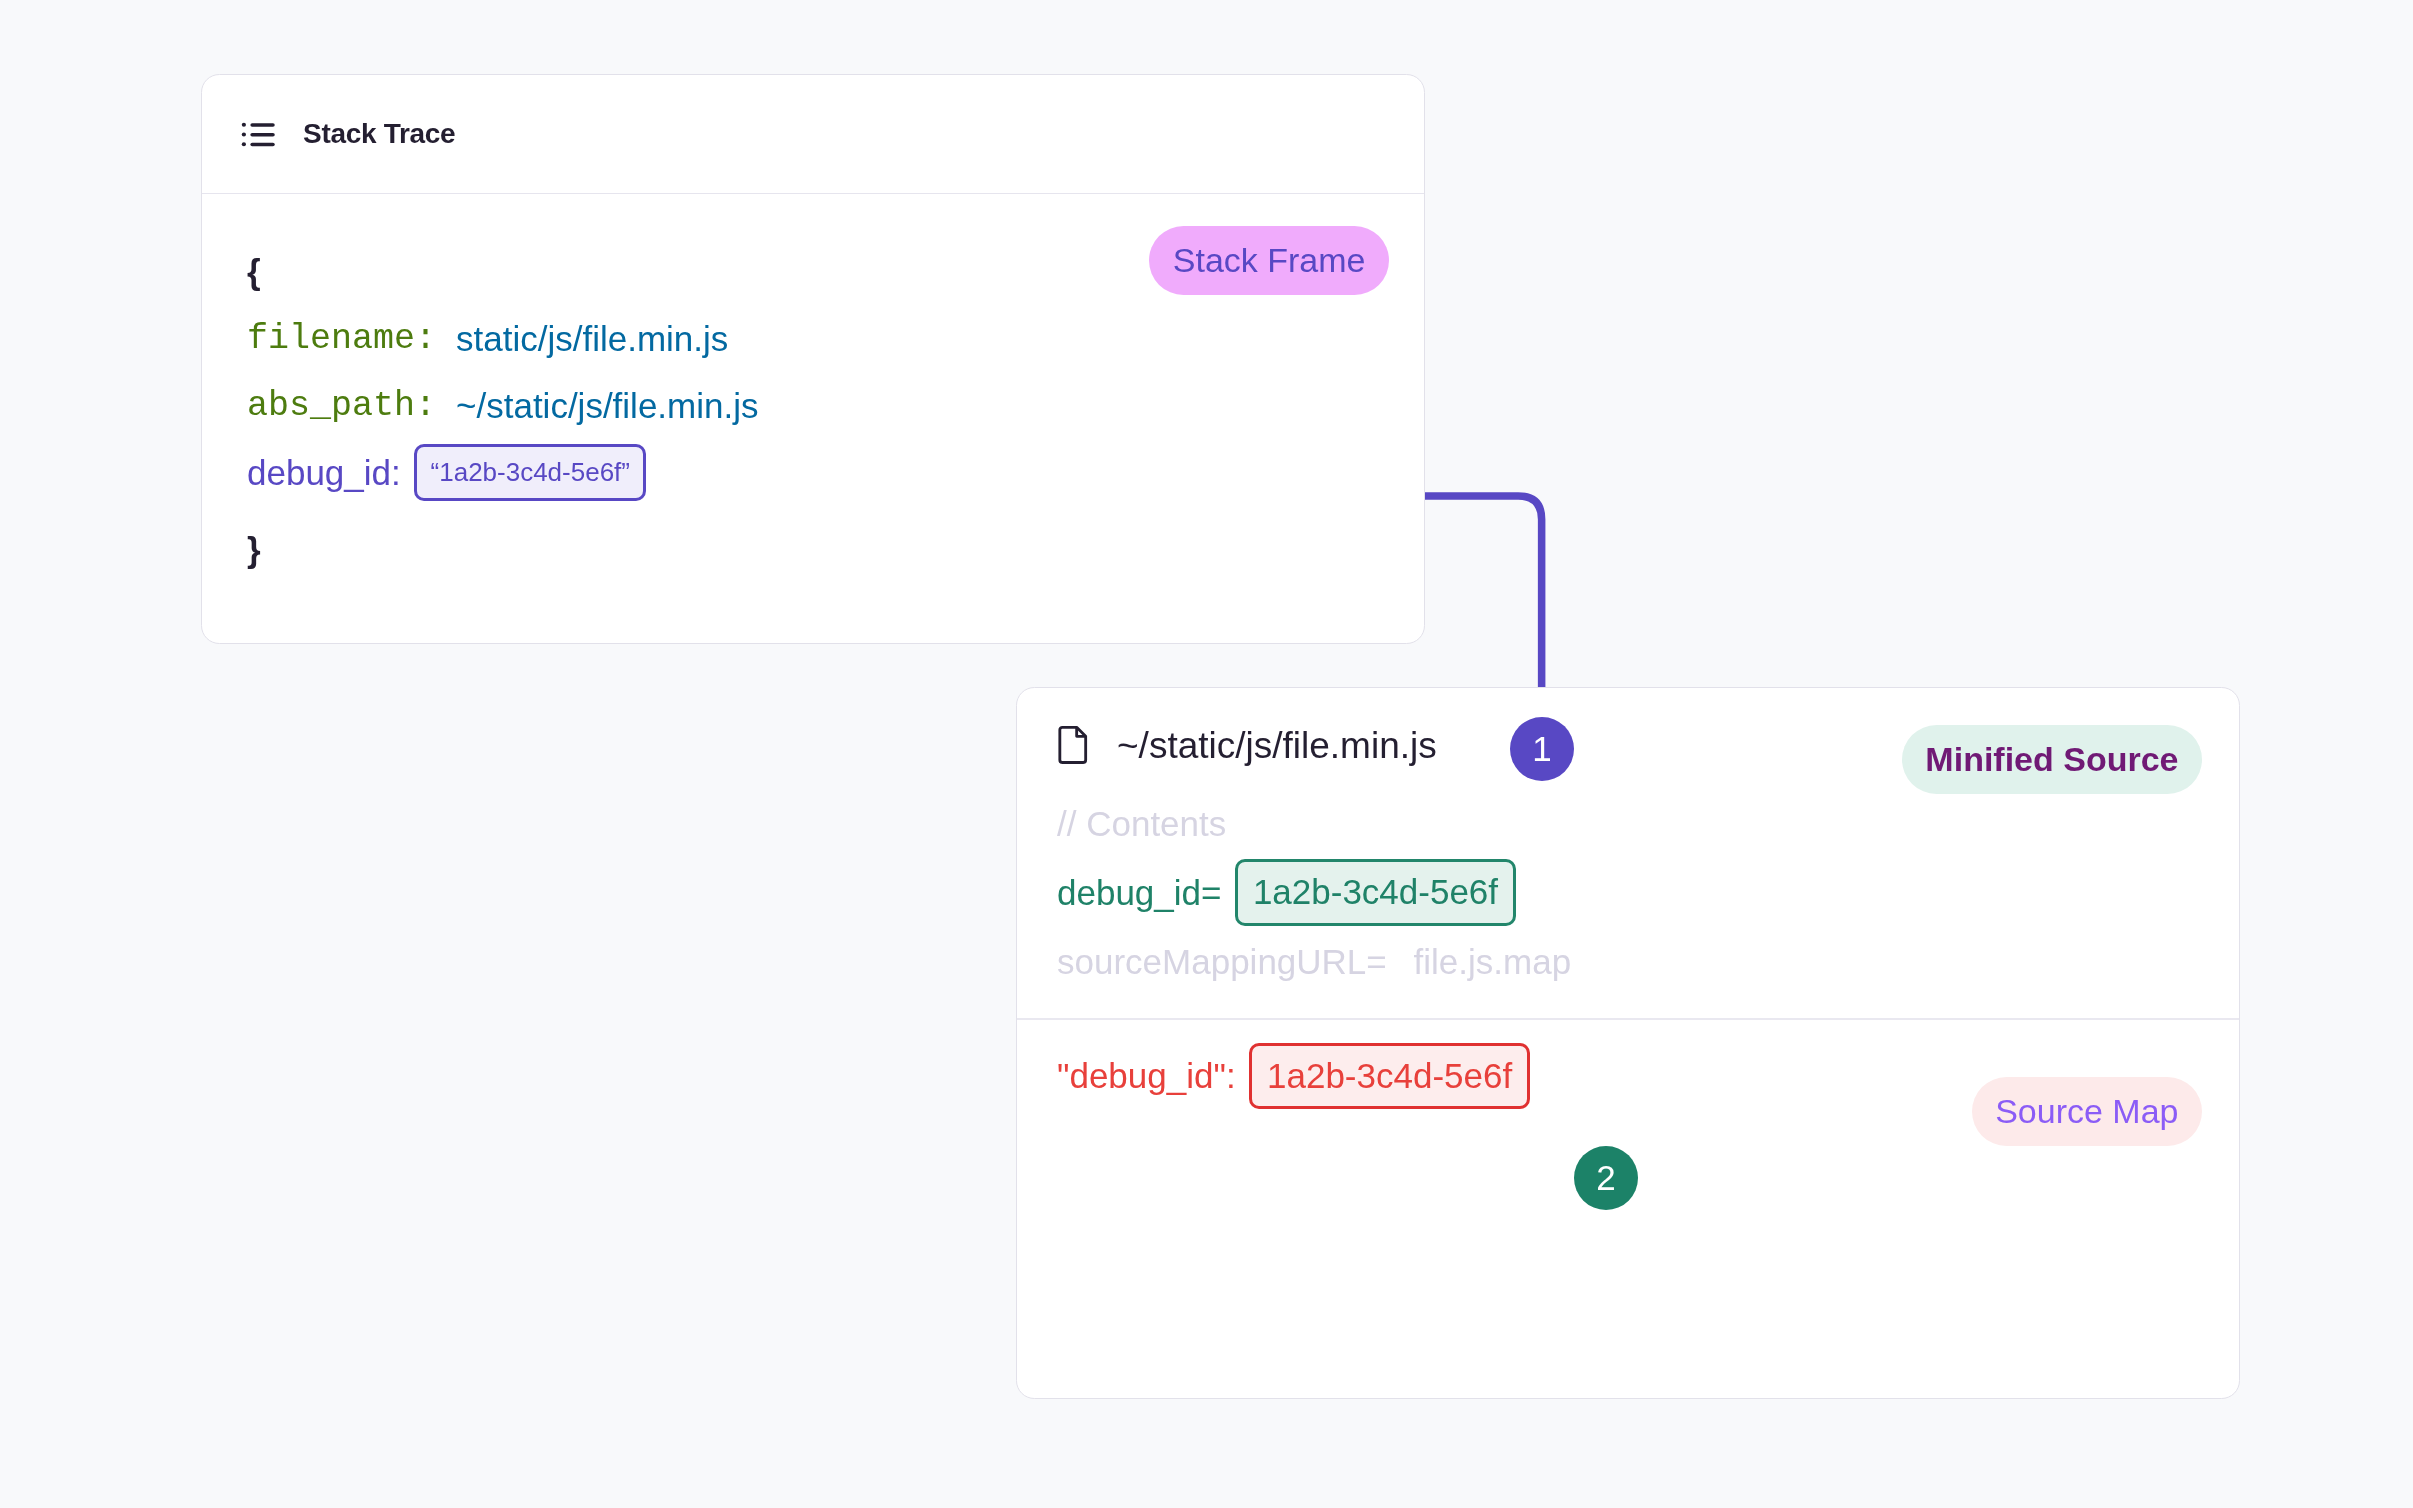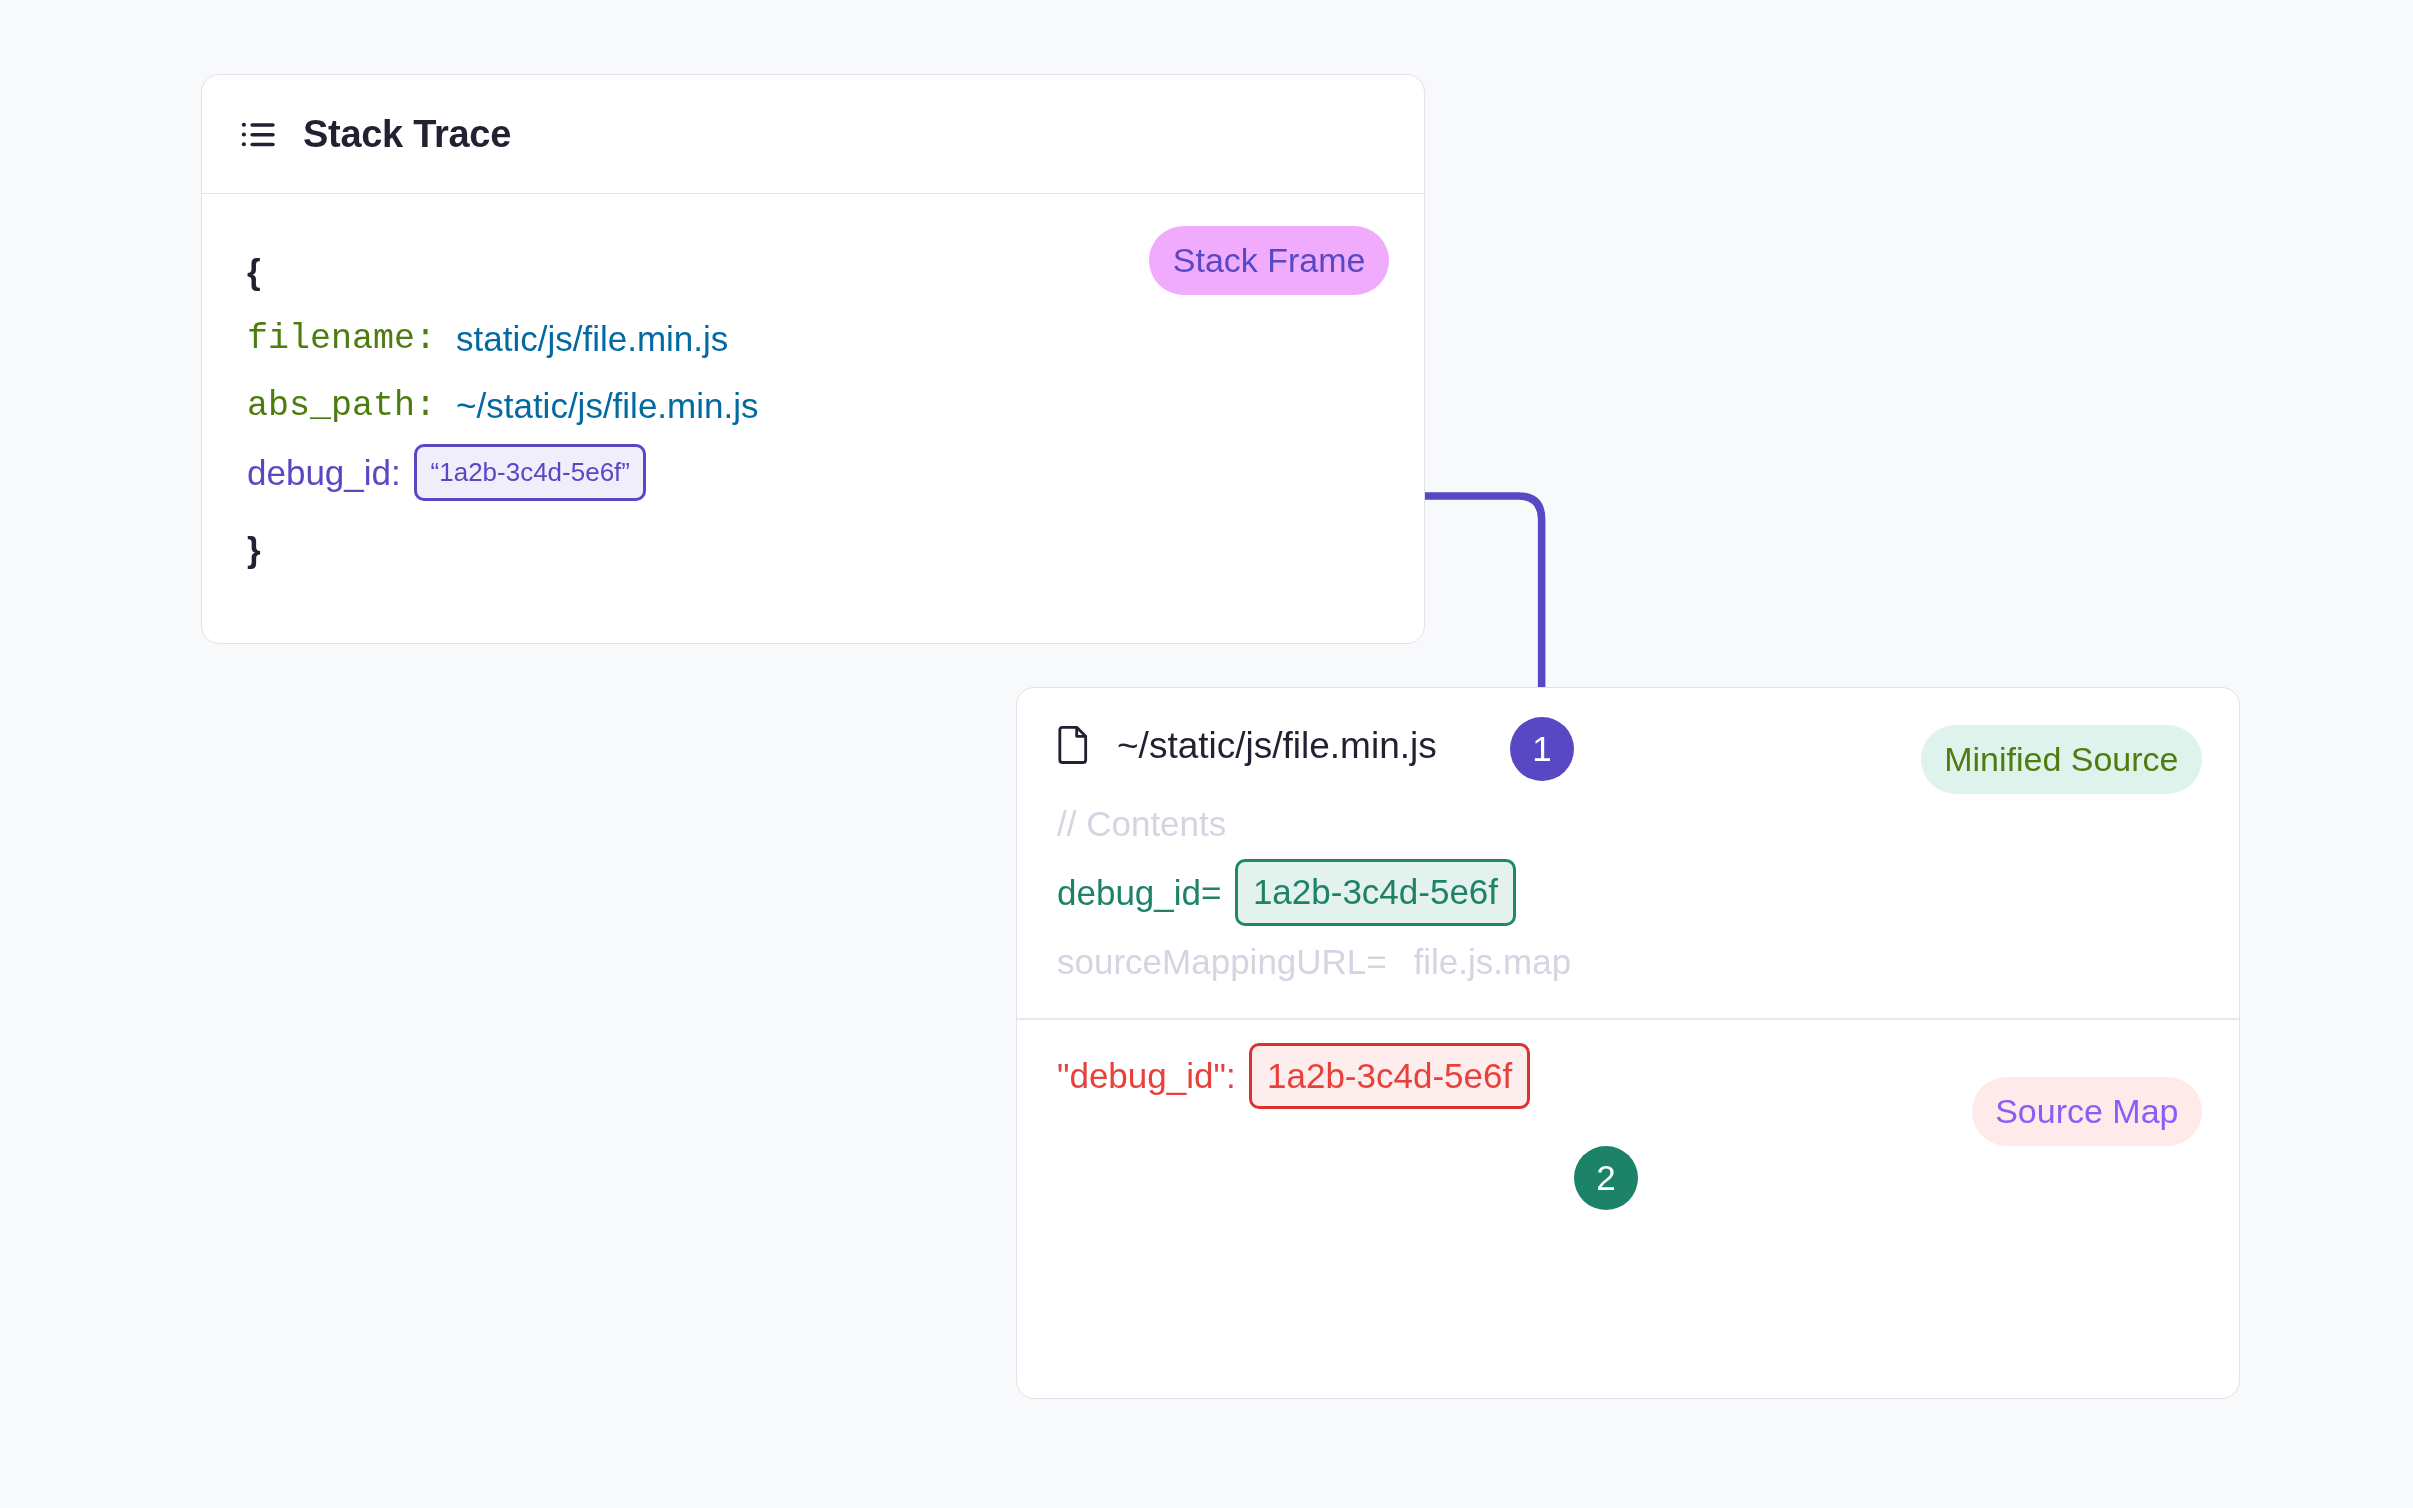--- a/index.html
+++ b/index.html
@@ -44,21 +44,21 @@
   .card-header {
     display: flex;
     align-items: center;
     gap: 25px;
     padding: 0 37px;
     height: 119px;
     border-bottom: 1.7px solid #e6e5ee;
     box-sizing: border-box;
   }
   .card-title {
-    font-size: 38px;
+    font-size: 28px;
     font-weight: bold;
     color: #241f31;
     letter-spacing: -0.3px;
     white-space: nowrap;
   }
   .hdr-icon {
     width: 39px; height: 39px;
     display: block;
     flex: 0 0 auto;
   }
@@ -132,21 +132,21 @@
   
   .pill {
     position: absolute;
     border-radius: 837px;
     font-size: 34px;
     line-height: 1;
     padding: 17px 23.5px 18.4px 23.5px;
     white-space: nowrap;
   }
   .pill-purple { background: #f0abfc; color: #5848c4; }
-  .pill-green  { background: #e0f2ec; color: #4d7c0f; }
+  .pill-green  { background: #e0f2ec; color: #701a75; font-weight: bold; }
   .pill-red    { background: #fdeaea; color: #8b5cf6; }
 
   
   #artifact-card {
     left: 1016px;
     top: 687px;
     width: 1224px;
     height: 712px;
   }
   .bundle-section { position: relative; }

